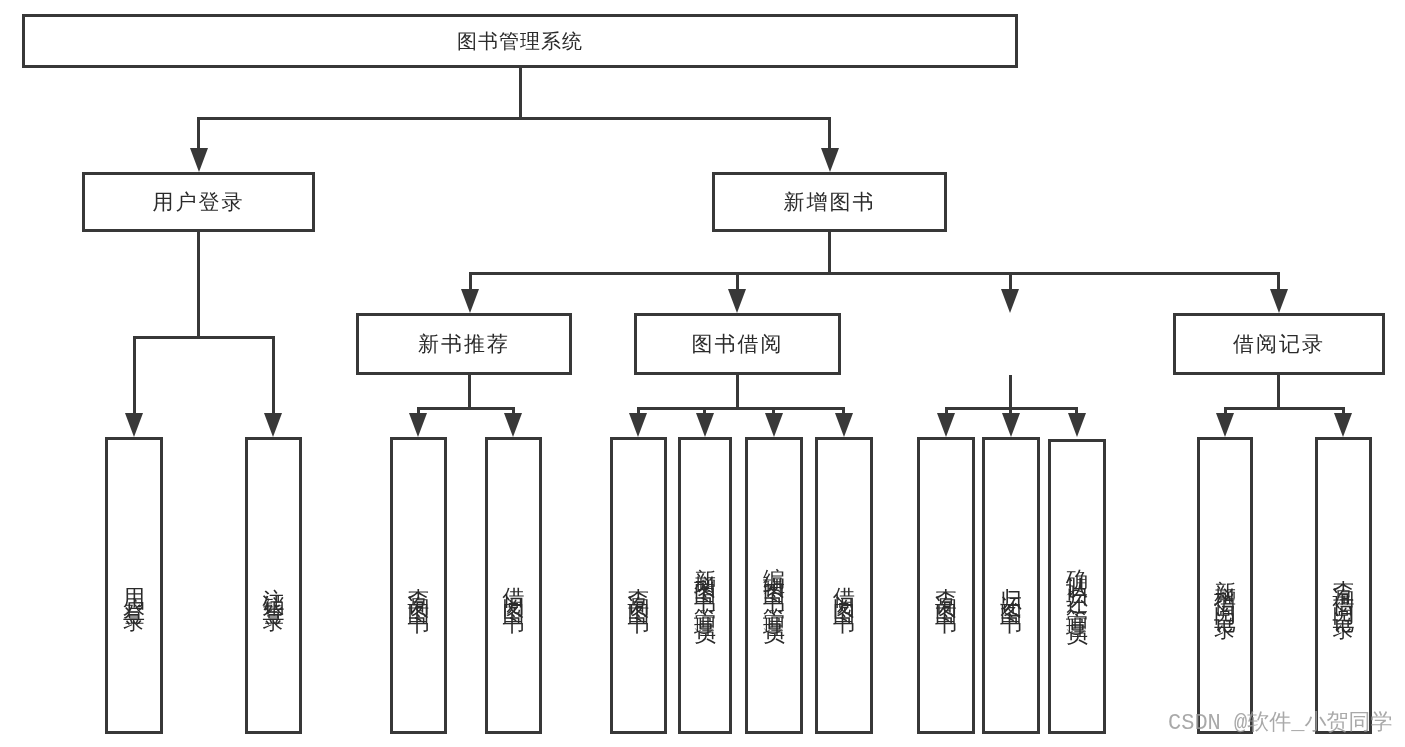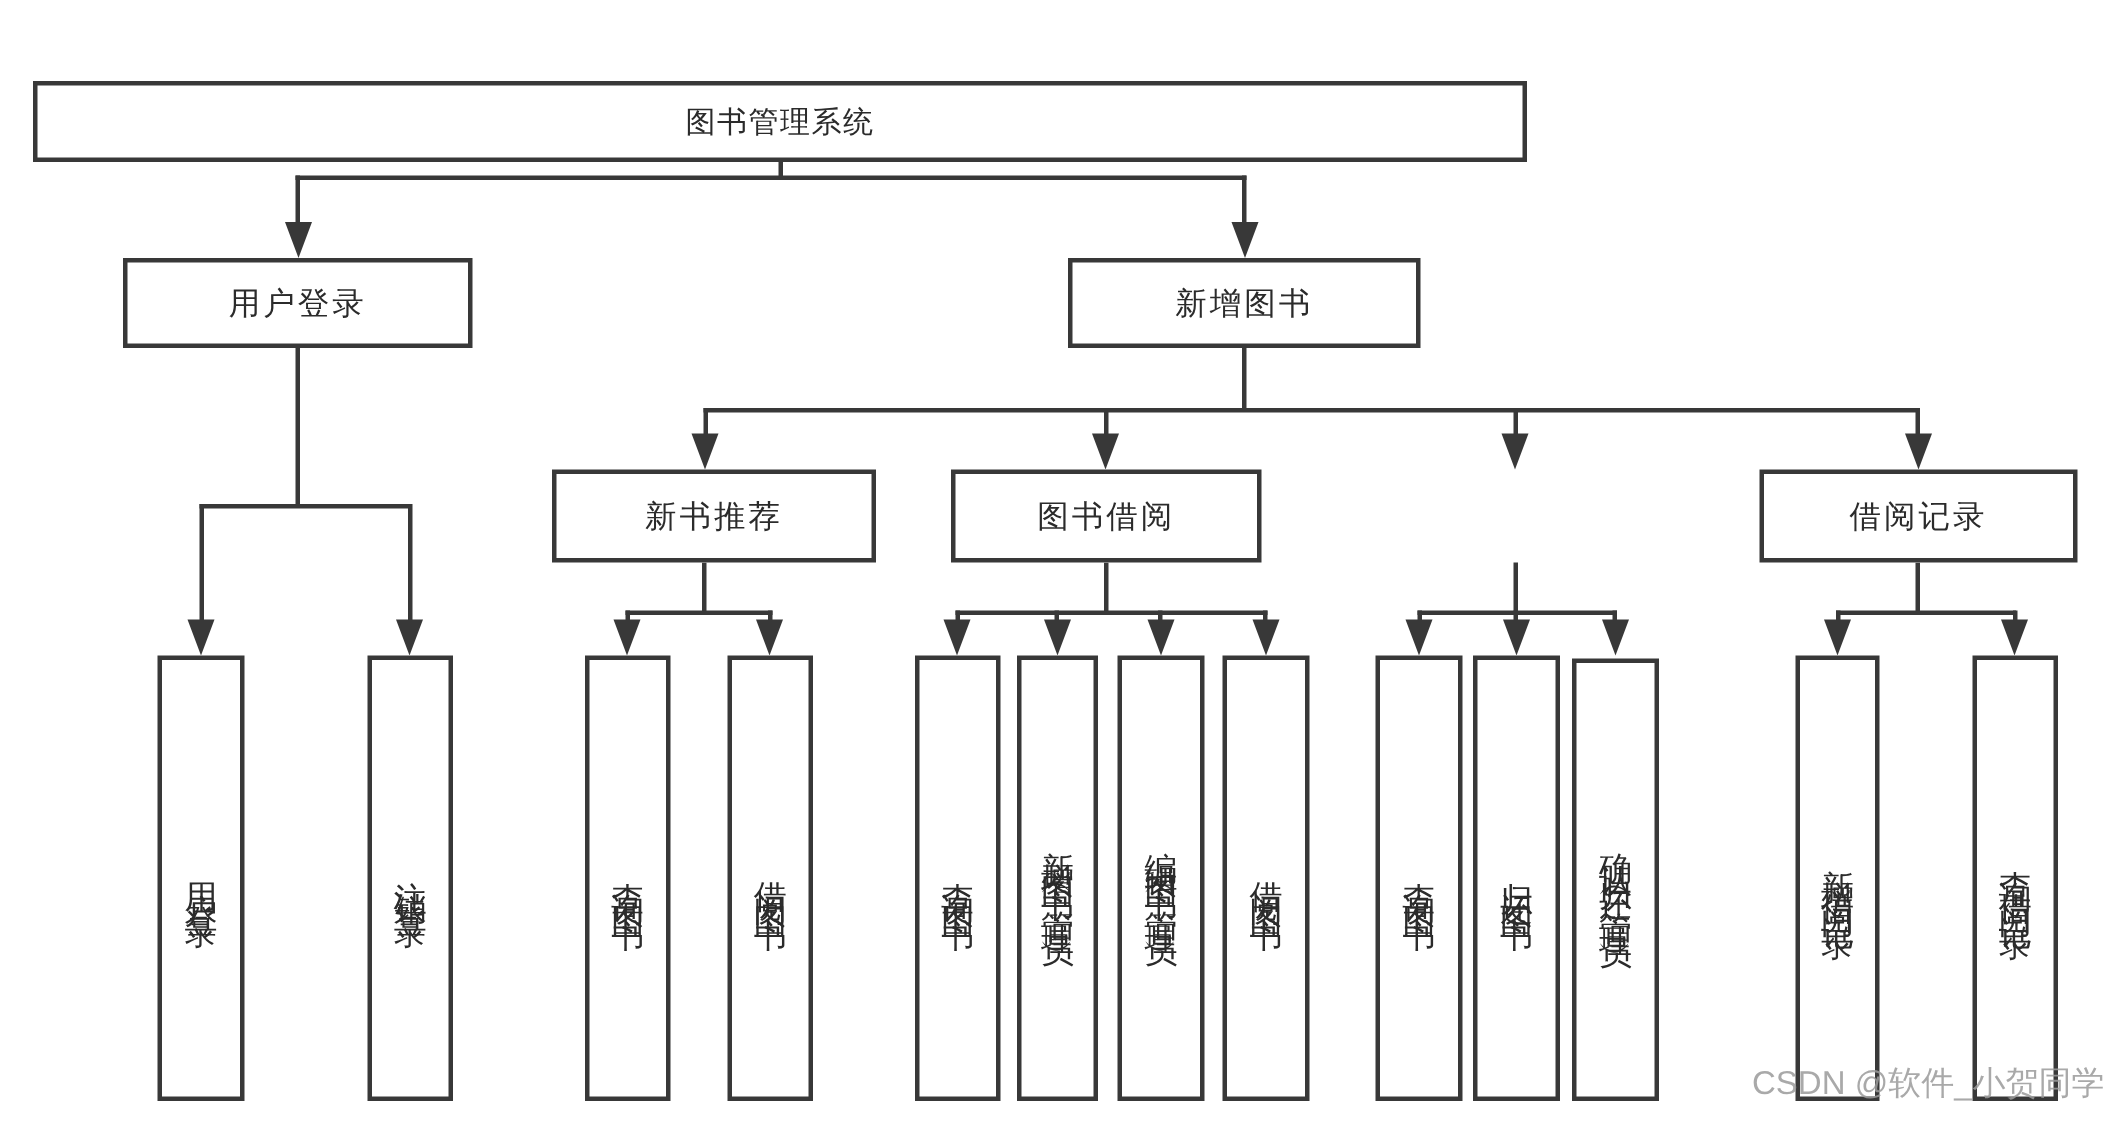--- a/index.html
+++ b/index.html
@@ -39,28 +39,29 @@
     border-top:24px solid #383838;
   }
   .watermark{
     position:absolute;
     left:1168px; top:707px;
     font-size:22px;
     color:#9b9b9b;
     opacity:.85;
     z-index:10;
     white-space:nowrap;
+    font-family:Liberation Mono, monospace;
   }
 </style>
 </head>
 <body>
 
 <div class="stage">
 
-  <div class="box rootbox" style="left:22px;top:14px;width:996px;height:54px;margin-top:40px;">图书管理系统</div>
+  <div class="box rootbox" style="left:22px;top:14px;width:996px;height:54px;">图书管理系统</div>
 
   <div class="vline" style="left:519px;top:68px;height:51px;"></div>
   <div class="hline" style="left:197px;top:117px;width:634px;"></div>
   <div class="vline" style="left:197px;top:117px;height:36px;"></div>
   <div class="arrow" style="left:190px;top:148px;"></div>
   <div class="vline" style="left:828px;top:117px;height:36px;"></div>
   <div class="arrow" style="left:821px;top:148px;"></div>
 
   <div class="box hbox" style="left:82px;top:172px;width:233px;height:60px;">用户登录</div>
 
@@ -77,21 +78,21 @@
   <div class="hline" style="left:469px;top:272px;width:811px;"></div>
   <div class="vline" style="left:469px;top:272px;height:20px;"></div>
   <div class="arrow" style="left:461px;top:289px;"></div>
   <div class="vline" style="left:736px;top:272px;height:20px;"></div>
   <div class="arrow" style="left:728px;top:289px;"></div>
   <div class="vline" style="left:1009px;top:272px;height:20px;"></div>
   <div class="arrow" style="left:1001px;top:289px;"></div>
   <div class="vline" style="left:1277px;top:272px;height:20px;"></div>
   <div class="arrow" style="left:1270px;top:289px;"></div>
 
-  <div class="box hbox" style="left:368px;top:313px;width:216px;height:62px;">新书推荐</div>
+  <div class="box hbox" style="left:356px;top:313px;width:216px;height:62px;">新书推荐</div>
 
   <div class="box hbox" style="left:634px;top:313px;width:207px;height:62px;">图书借阅</div>
 
 
   <div class="box hbox" style="left:1173px;top:313px;width:212px;height:62px;">借阅记录</div>
 
   <div class="vline" style="left:468px;top:375px;height:34px;"></div>
   <div class="hline" style="left:417px;top:407px;width:98px;"></div>
   <div class="vline" style="left:417px;top:407px;height:10px;"></div>
   <div class="arrow" style="left:409px;top:413px;"></div>

